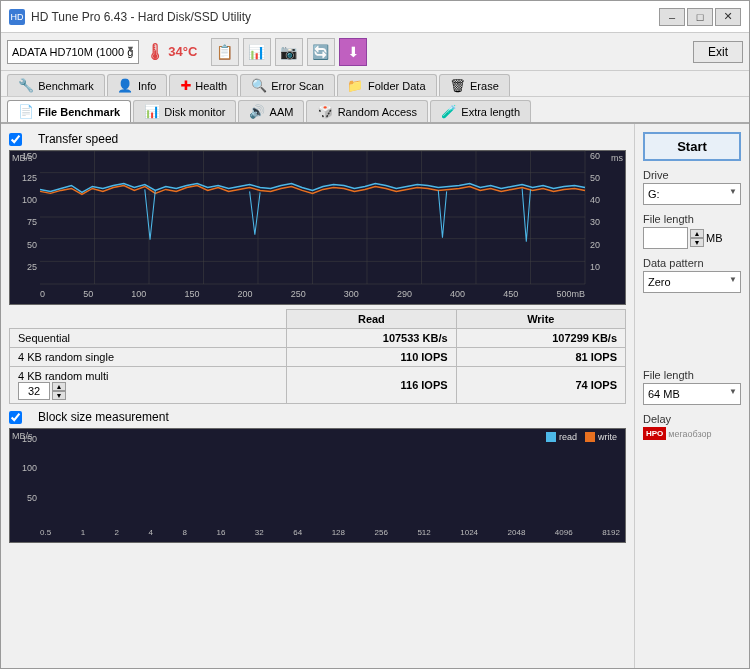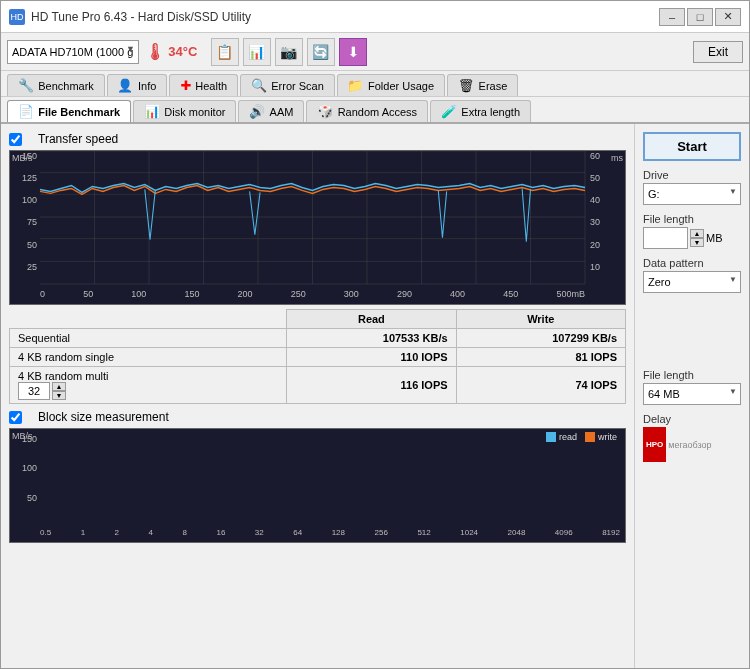--- a/index.html
+++ b/index.html
@@ -407,21 +407,21 @@
     <div class="tab">
       <span class="tab-icon" style="color:red;">✚</span>
       <span>Health</span>
     </div>
     <div class="tab">
       <span class="tab-icon">🔍</span>
       <span>Error Scan</span>
     </div>
     <div class="tab">
       <span class="tab-icon">📁</span>
-      <span>Folder Usage</span>
+      <span>Folder Data</span>
     </div>
     <div class="tab">
       <span class="tab-icon">🗑</span>
       <span>Erase</span>
     </div>
   </div>
 
   <div class="tabs-row2">
     <div class="tab active">
       <span class="tab-icon">📄</span>
@@ -731,20 +731,20 @@
             <option>128 MB</option>
             <option>256 MB</option>
           </select>
         </div>
       </div>
 
       <div>
         <div class="side-label">Delay</div>
         <div style="position:relative;">
           <div style="font-size:9px;color:#888;display:flex;align-items:center;gap:2px;">
-            <span style="background:#c00;color:#fff;font-size:8px;padding:13px 3px;font-weight:bold;">НРО</span>
+            <span style="background:#c00;color:#fff;font-size:8px;padding:2px 3px;font-weight:bold;">НРО</span>
             <span>мегаобзор</span>
           </div>
         </div>
       </div>
     </div>
   </div>
 </div>
 
 </body></html>

